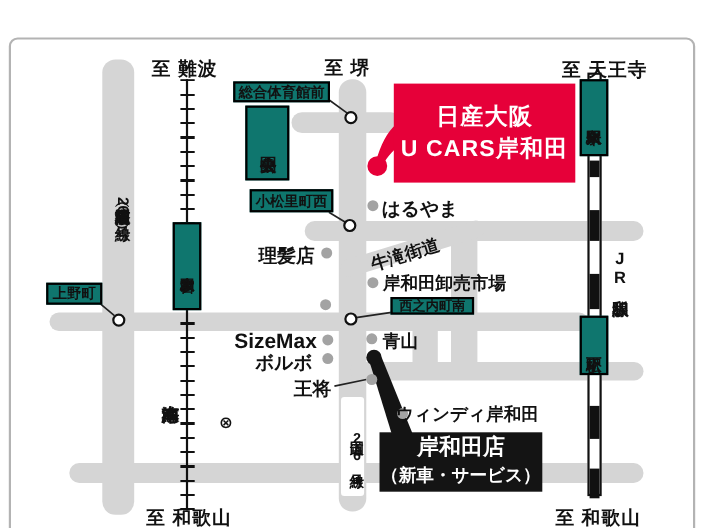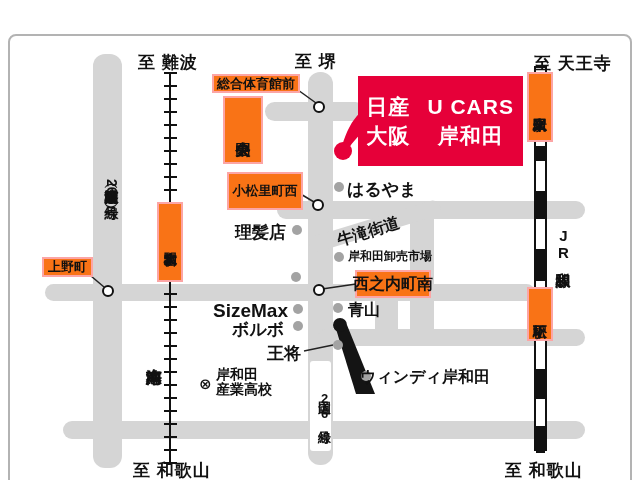--- a/index.html
+++ b/index.html
@@ -4,29 +4,29 @@
 <style>
   html,body{margin:0;padding:0;background:#fff;}
   .map{position:relative;width:640px;height:480px;background:#fff;overflow:hidden;
        font-family:"Liberation Sans","DejaVu Sans",sans-serif;font-weight:700;color:#111;margin-top:24px;}
   .frame{position:absolute;left:8px;top:10px;width:620px;height:452px;
          border:2px solid #b3b3b3;border-radius:8px;}
   .road{position:absolute;background:#d5d5d5;}
   .rcap{border-radius:12px;}
   .vtext{writing-mode:vertical-rl;text-orientation:mixed;text-align:center;line-height:1.06;}
   .vup{text-orientation:upright;}
-  .lblbox{position:absolute;background:#f97316;border:2px solid #fca5a5;display:flex;
+  .lblbox{position:absolute;background:#0f766e;border:2px solid #000000;display:flex;
           align-items:center;justify-content:center;white-space:nowrap;box-sizing:border-box;}
   .poi{position:absolute;white-space:nowrap;}
   .dot{position:absolute;width:10px;height:10px;border-radius:50%;background:#a3a3a3;}
   .wcirc{position:absolute;width:12px;height:12px;border-radius:50%;background:#fff;
          border:2px solid #111;box-sizing:border-box;}
   .dirlbl{position:absolute;font-size:17px;letter-spacing:1px;white-space:nowrap;}
   .redbox{position:absolute;left:358px;top:52px;width:165px;height:90px;color:#fff;
-          display:flex;flex-direction:row;align-items:center;justify-content:center;
+          display:flex;flex-direction:column;align-items:center;justify-content:center;
           text-align:center;font-size:21px;line-height:29px;letter-spacing:1px;}
   .blackbox{position:absolute;left:345px;top:369px;width:148px;height:54px;color:#fff;
           display:flex;flex-direction:column;align-items:center;justify-content:center;
           text-align:center;line-height:25px;}
   .jrseg{position:absolute;left:0;width:100%;background:#111;}
   svg.overlay{position:absolute;left:0;top:0;pointer-events:none;}
 </style>
 </head>
 <body>
 
@@ -78,52 +78,52 @@
   <div class="dot" style="left:334px;top:228px;"></div>
   <div class="dot" style="left:291px;top:248px;"></div>
   <div class="dot" style="left:293px;top:280px;"></div>
   <div class="dot" style="left:293px;top:297px;"></div>
   <div class="dot" style="left:333px;top:279px;"></div>
   <div class="dot" style="left:333px;top:316px;"></div>
   <div class="dot" style="left:361px;top:347px;"></div>
 
   <div class="dirlbl" style="left:138px;top:27px;">至 難波</div>
   <div class="dirlbl" style="left:295px;top:26px;">至 堺</div>
-  <div class="dirlbl" style="left:534px;top:28px;">至 天王寺</div>
+  <div class="dirlbl" style="left:511px;top:28px;">至 天王寺</div>
   <div class="dirlbl" style="left:133px;top:435px;">至 和歌山</div>
   <div class="dirlbl" style="left:505px;top:435px;">至 和歌山</div>
 
   <div class="vtext poi" style="left:96px;top:70px;width:23px;height:185px;font-size:14px;">堺阪南線（旧国道26号線）</div>
   <div class="vtext vup poi" style="left:310px;top:337px;width:21px;height:90px;font-size:13px;background:#fff;border-radius:3px;">国道26号線</div>
   <div class="poi" style="left:338px;top:207px;font-size:16px;transform:rotate(-17deg);transform-origin:0 50%;">牛滝街道</div>
   <div class="vtext poi" style="left:142px;top:296px;width:20px;height:72px;font-size:16px;">南海本線</div>
   <div class="vtext vup poi" style="left:551px;top:170px;width:20px;height:100px;font-size:15px;">JR阪和線</div>
 
   <div class="lblbox vtext" style="left:157px;top:178px;width:26px;height:80px;font-size:13px;">和泉大宮駅</div>
   <div class="lblbox vtext" style="left:527px;top:48px;width:26px;height:70px;font-size:14px;">久米田駅</div>
   <div class="lblbox vtext" style="left:527px;top:263px;width:26px;height:54px;font-size:14px;">下松駅</div>
 
   <div class="lblbox" style="left:212px;top:50px;width:88px;height:19px;font-size:13px;">総合体育館前</div>
   <div class="lblbox vtext" style="left:223px;top:72px;width:40px;height:68px;font-size:15px;">中央公園</div>
-  <div class="lblbox" style="left:227px;top:148px;width:76px;height:38px;font-size:13px;">小松里町西</div>
+  <div class="lblbox" style="left:227px;top:148px;width:76px;height:21px;font-size:13px;">小松里町西</div>
   <div class="lblbox" style="left:42px;top:233px;width:51px;height:20px;font-size:13px;">上野町</div>
-  <div class="lblbox" style="left:355px;top:246px;width:76px;height:28px;font-size:16px;">西之内町南</div>
+  <div class="lblbox" style="left:355px;top:246px;width:76px;height:16px;font-size:12px;">西之内町南</div>
 
   <div class="poi" style="left:347px;top:154px;font-size:17px;">はるやま</div>
   <div class="poi" style="left:235px;top:197px;font-size:17px;">理髪店</div>
-  <div class="poi" style="left:348px;top:224px;font-size:12px;">岸和田卸売市場</div>
+  <div class="poi" style="left:348px;top:224px;font-size:16px;">岸和田卸売市場</div>
   <div class="poi" style="left:213px;top:276px;font-size:19px;">SizeMax</div>
   <div class="poi" style="left:232px;top:294px;font-size:17px;">ボルボ</div>
   <div class="poi" style="left:348px;top:276px;font-size:16px;text-align:right;">青山</div>
   <div class="poi" style="left:267px;top:318px;font-size:17px;">王将</div>
   <div class="poi" style="left:360px;top:343px;font-size:16px;">ウィンディ岸和田</div>
   <div class="poi" style="left:199px;top:351px;font-size:15px;">⊗</div>
-  <div class="poi" style="left:216px;top:343px;font-size:14px;line-height:15px;">
-    <div>岸和田</div>
-    <div>産業高校</div>
-  </div>
 
   <div class="redbox" style="background:#e60039;">
     <div>日産大阪</div>
     <div>U CARS岸和田</div>
   </div>
 
+  <div class="blackbox" style="background:#141414;">
+    <div style="font-size:20px;">岸和田店</div>
+    <div style="font-size:16px;">（新車・サービス）</div>
+  </div>
 </div>
 
 </body></html>

